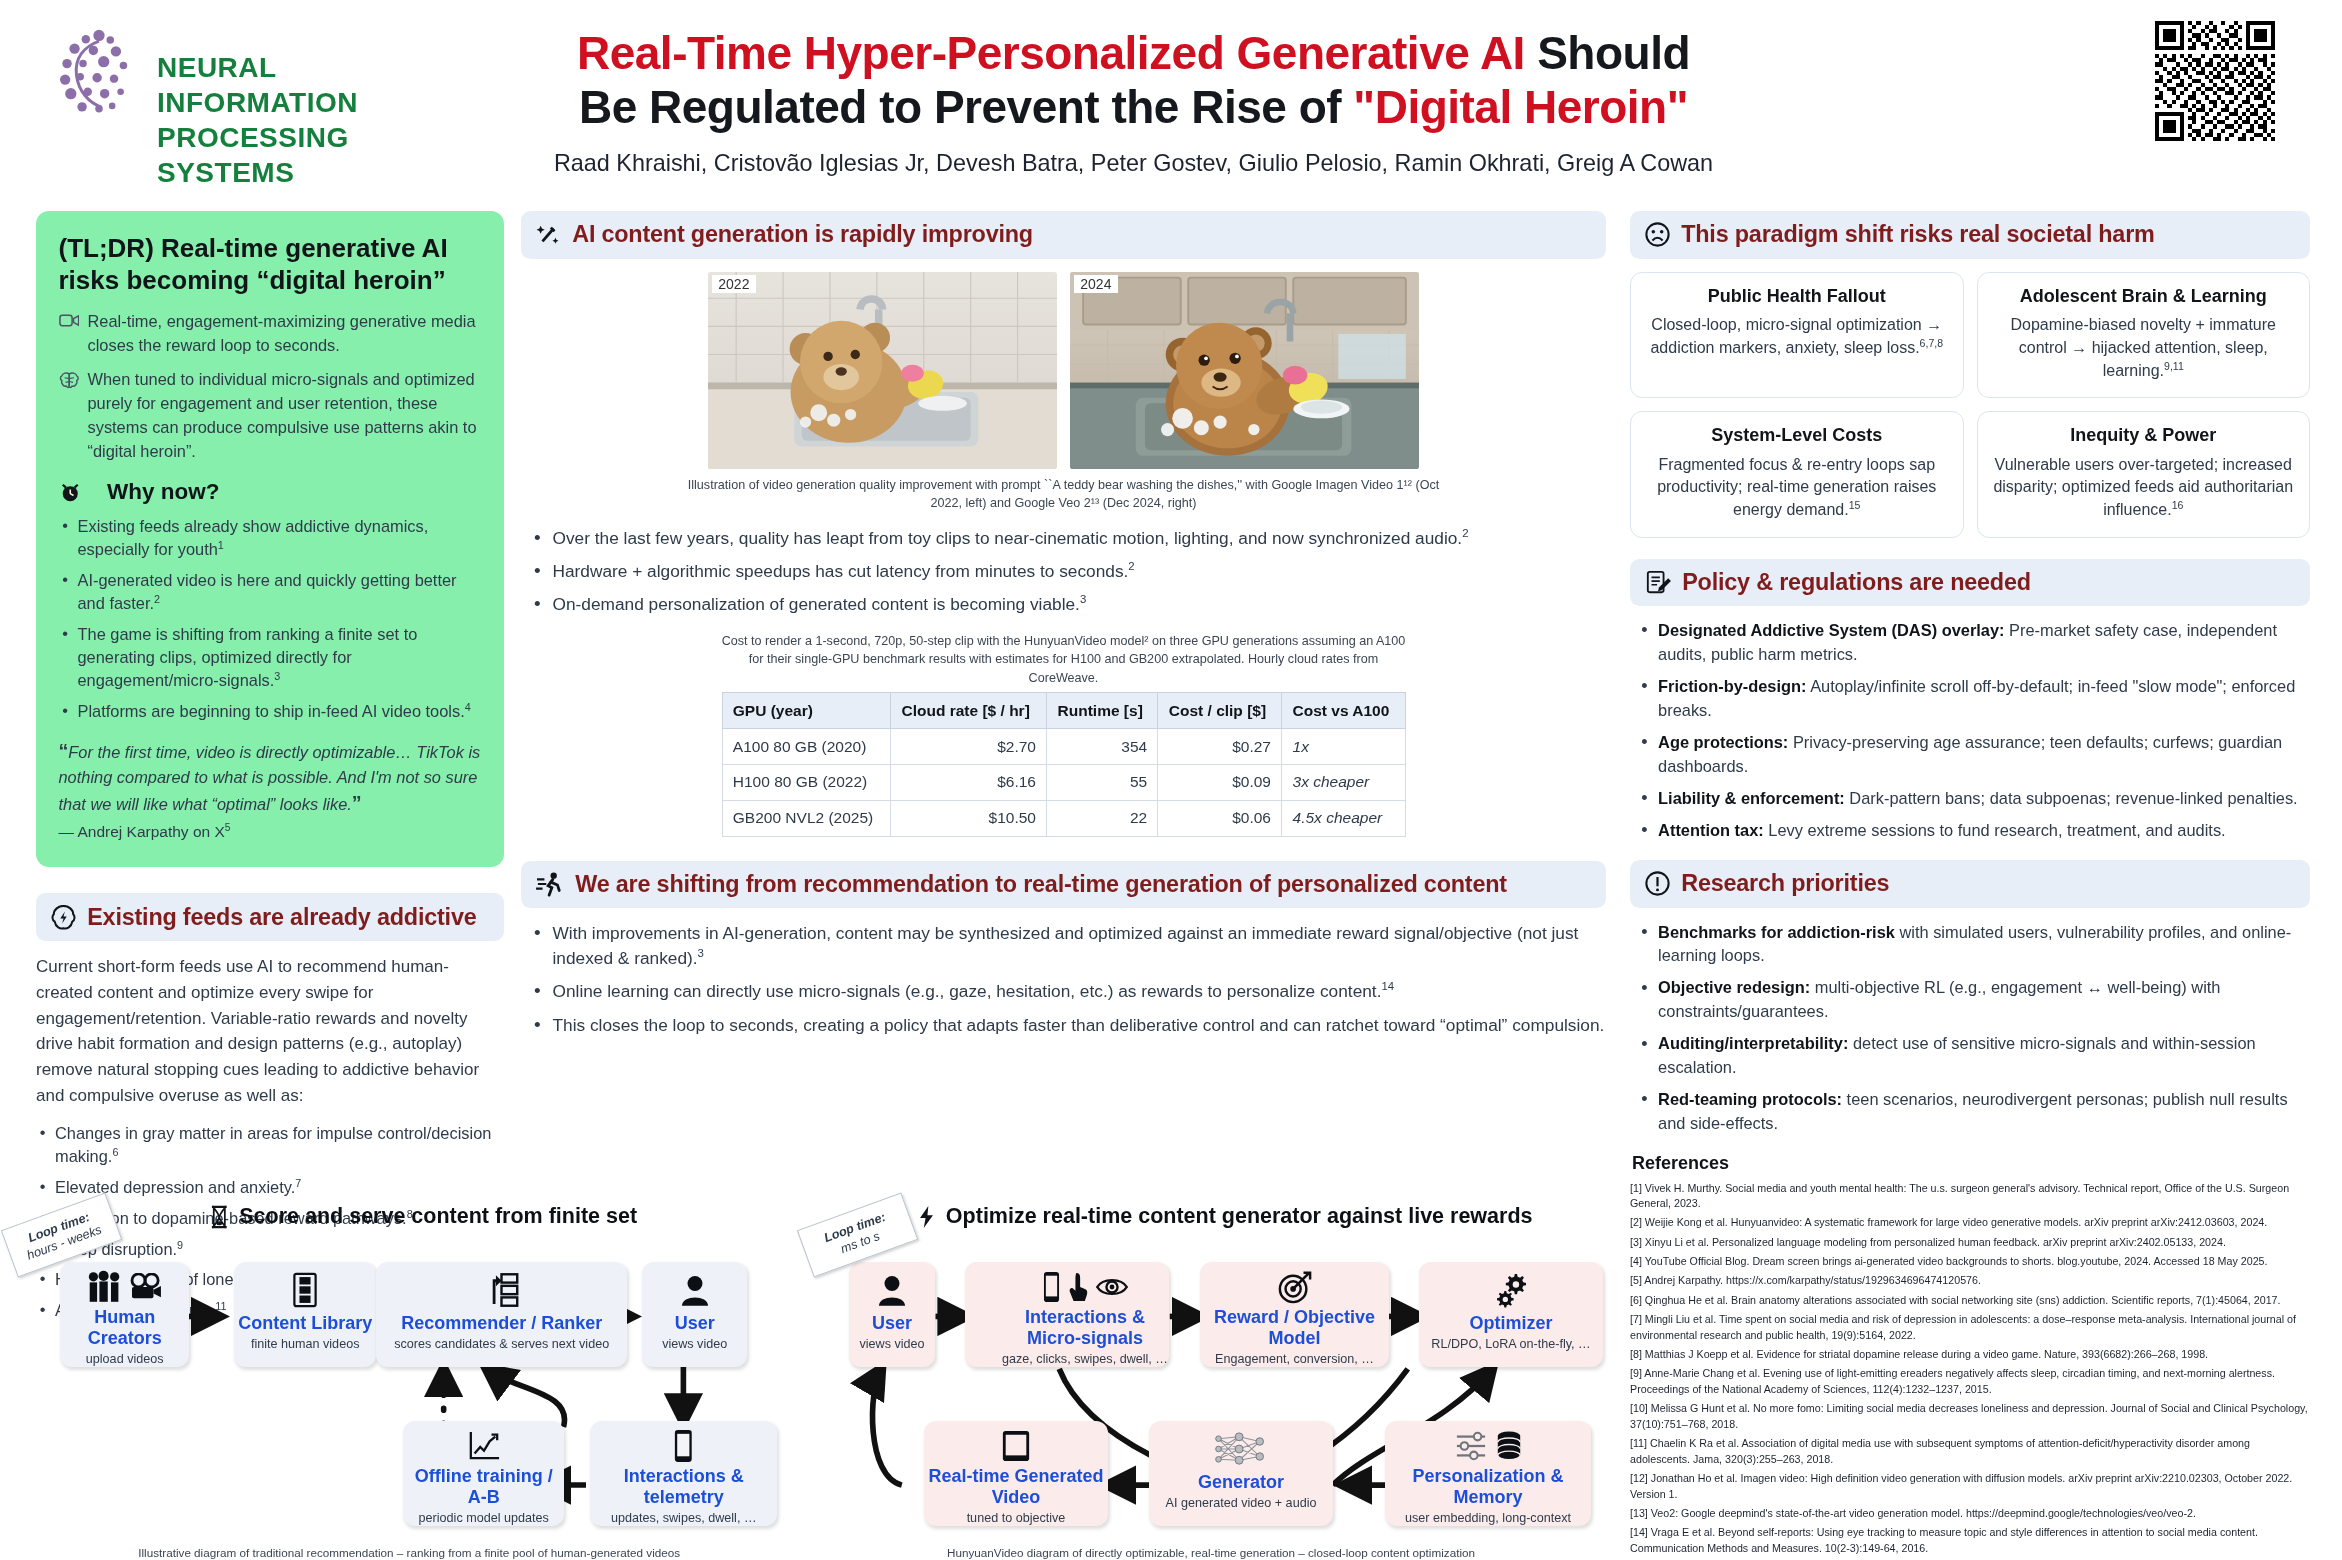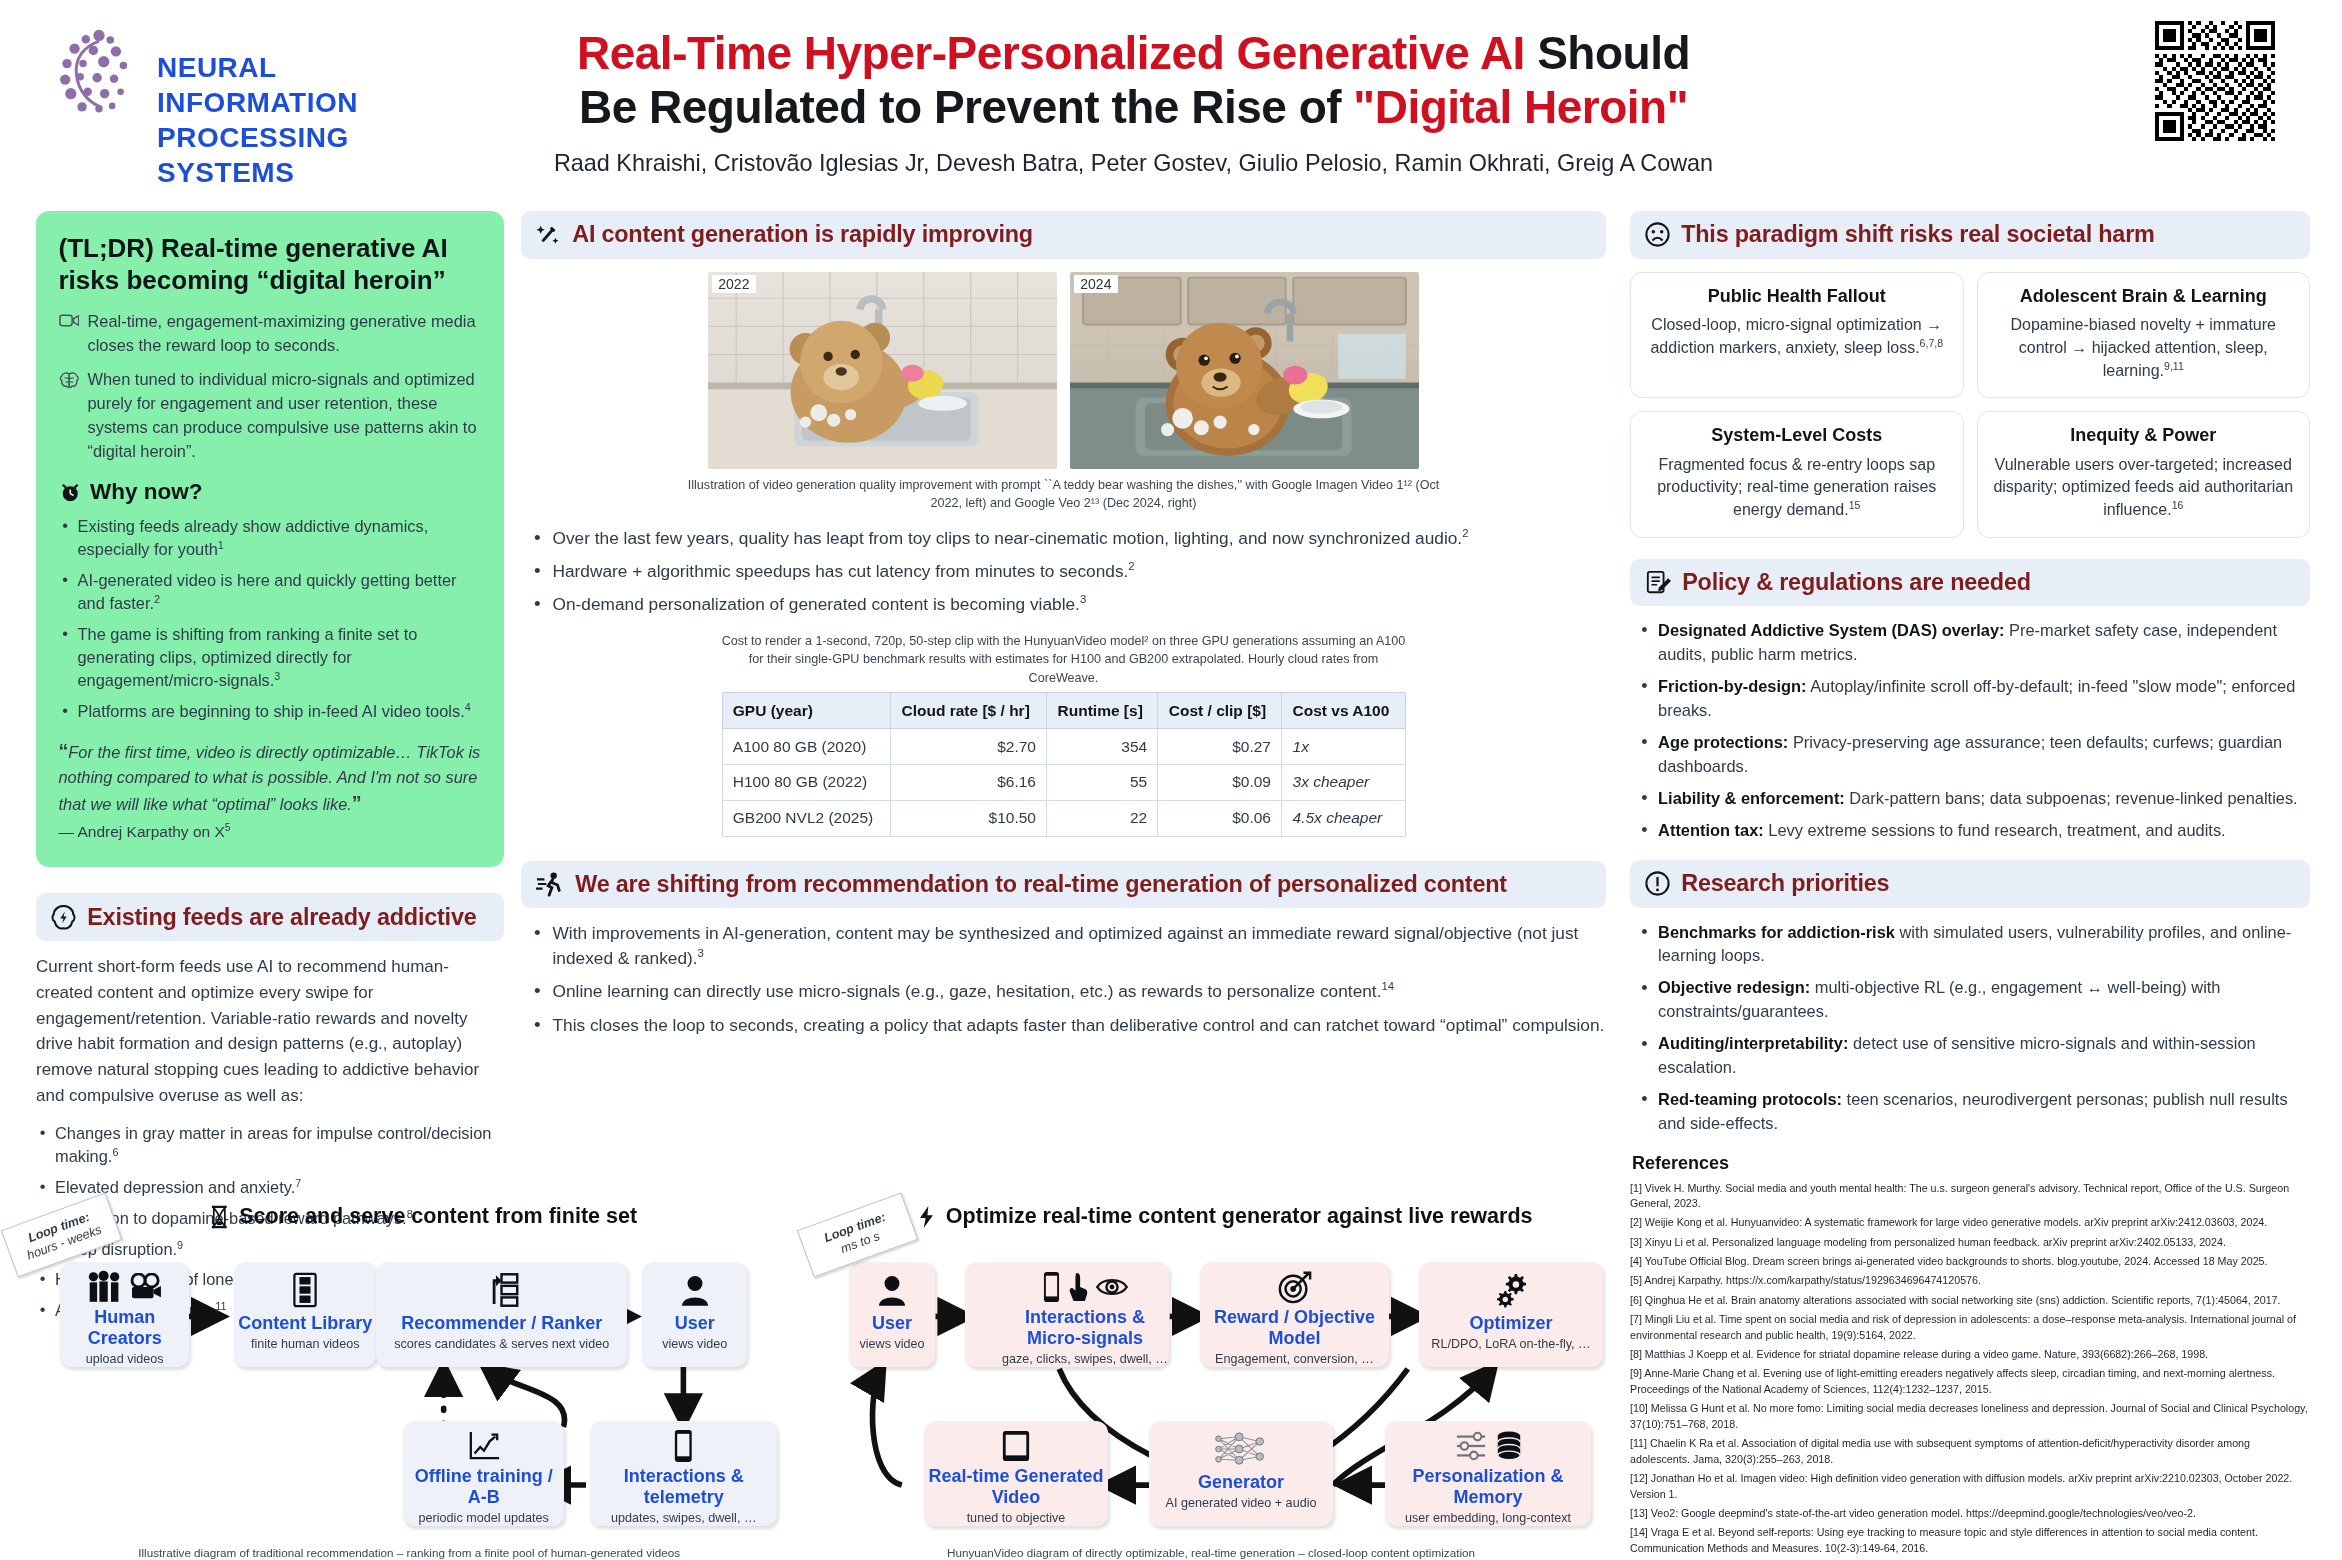--- a/index.html
+++ b/index.html
@@ -8,21 +8,21 @@
     font-family:"Liberation Sans", sans-serif;
     color:#2f3b4a;
     position:relative;
     overflow:hidden;
   }
   
   #header { position:absolute; left:0; top:0; width:2342px; height:211px; }
   #logo { position:absolute; left:52px; top:26px; width:394px; height:112px; }
   #logo-mark { position:absolute; left:0; top:0; width:94px; height:94px; }
   #logo-text { position:absolute; left:105px; top:24px; font-size:28px; font-weight:700;
-    letter-spacing:0.5px; color:#1d4ed8; line-height:1.25; }
+    letter-spacing:0.5px; color:#15803d; line-height:1.25; }
   #title-block { position:absolute; left:487px; top:26px; width:1293px; text-align:center; }
   .title-line { font-size:46px; font-weight:700; line-height:1.18; letter-spacing:-0.5px;
      font-family:"Liberation Sans", sans-serif; white-space:nowrap; }
   .title-line .red { color:#cf1020; }
   .title-line .blk { color:#15181c; }
   #authors { margin-top:15px; font-size:23.4px; color:#1d2430; }
   #qr { position:absolute; right:67px; top:20.6px; width:120px; height:120px; }
   
   .col { position:absolute; top:211px; }
   #col-left  { left:36px;   width:468px; }
@@ -36,21 +36,21 @@
     margin-bottom:13px;
   }
   .secbar .sect { font-size:23.4px; font-weight:700; color:#7f1d1d; letter-spacing:-0.2px; }
   .secbar svg { flex:0 0 auto; }
 
   
   #tldr { background:#86efac; border-radius:13px; padding:20.6px 22.5px 24px 22.5px; }
   #tldr h2 { font-size:26px; font-weight:700; color:#111418; line-height:1.26; margin-bottom:13px; }
   .tl-line { display:flex; gap:8.4px; font-size:16.4px; line-height:1.46; margin-bottom:10.3px; }
   .tl-line .ico { flex:0 0 auto; margin-top:2.8px; }
-  #whynow { display:flex; align-items:center; gap:9px; margin:15px 0 9.4px 0;text-align:center; }
+  #whynow { display:flex; align-items:center; gap:26px; margin:15px 0 9.4px 0;text-align:center; }
   #whynow span { font-size:22.5px; font-weight:700; color:#111418; }
   ul.tight { list-style:none; }
   ul.tight li { position:relative; padding-left:19px; font-size:16.4px; line-height:1.42;
      margin-bottom:7.5px; }
   ul.tight li:before { content:"•"; position:absolute; left:3.7px; top:-0.9px; }
   sup { font-size:.66em; vertical-align:super; line-height:0; }
   #quote { margin-top:15px; font-size:16.4px; font-style:italic; line-height:1.42; }
   #quote .qm { font-style:normal; font-weight:700; font-size:19.7px; }
   #quote .attr { display:block; font-style:normal; margin-top:3.7px; font-size:15.5px; }
 

